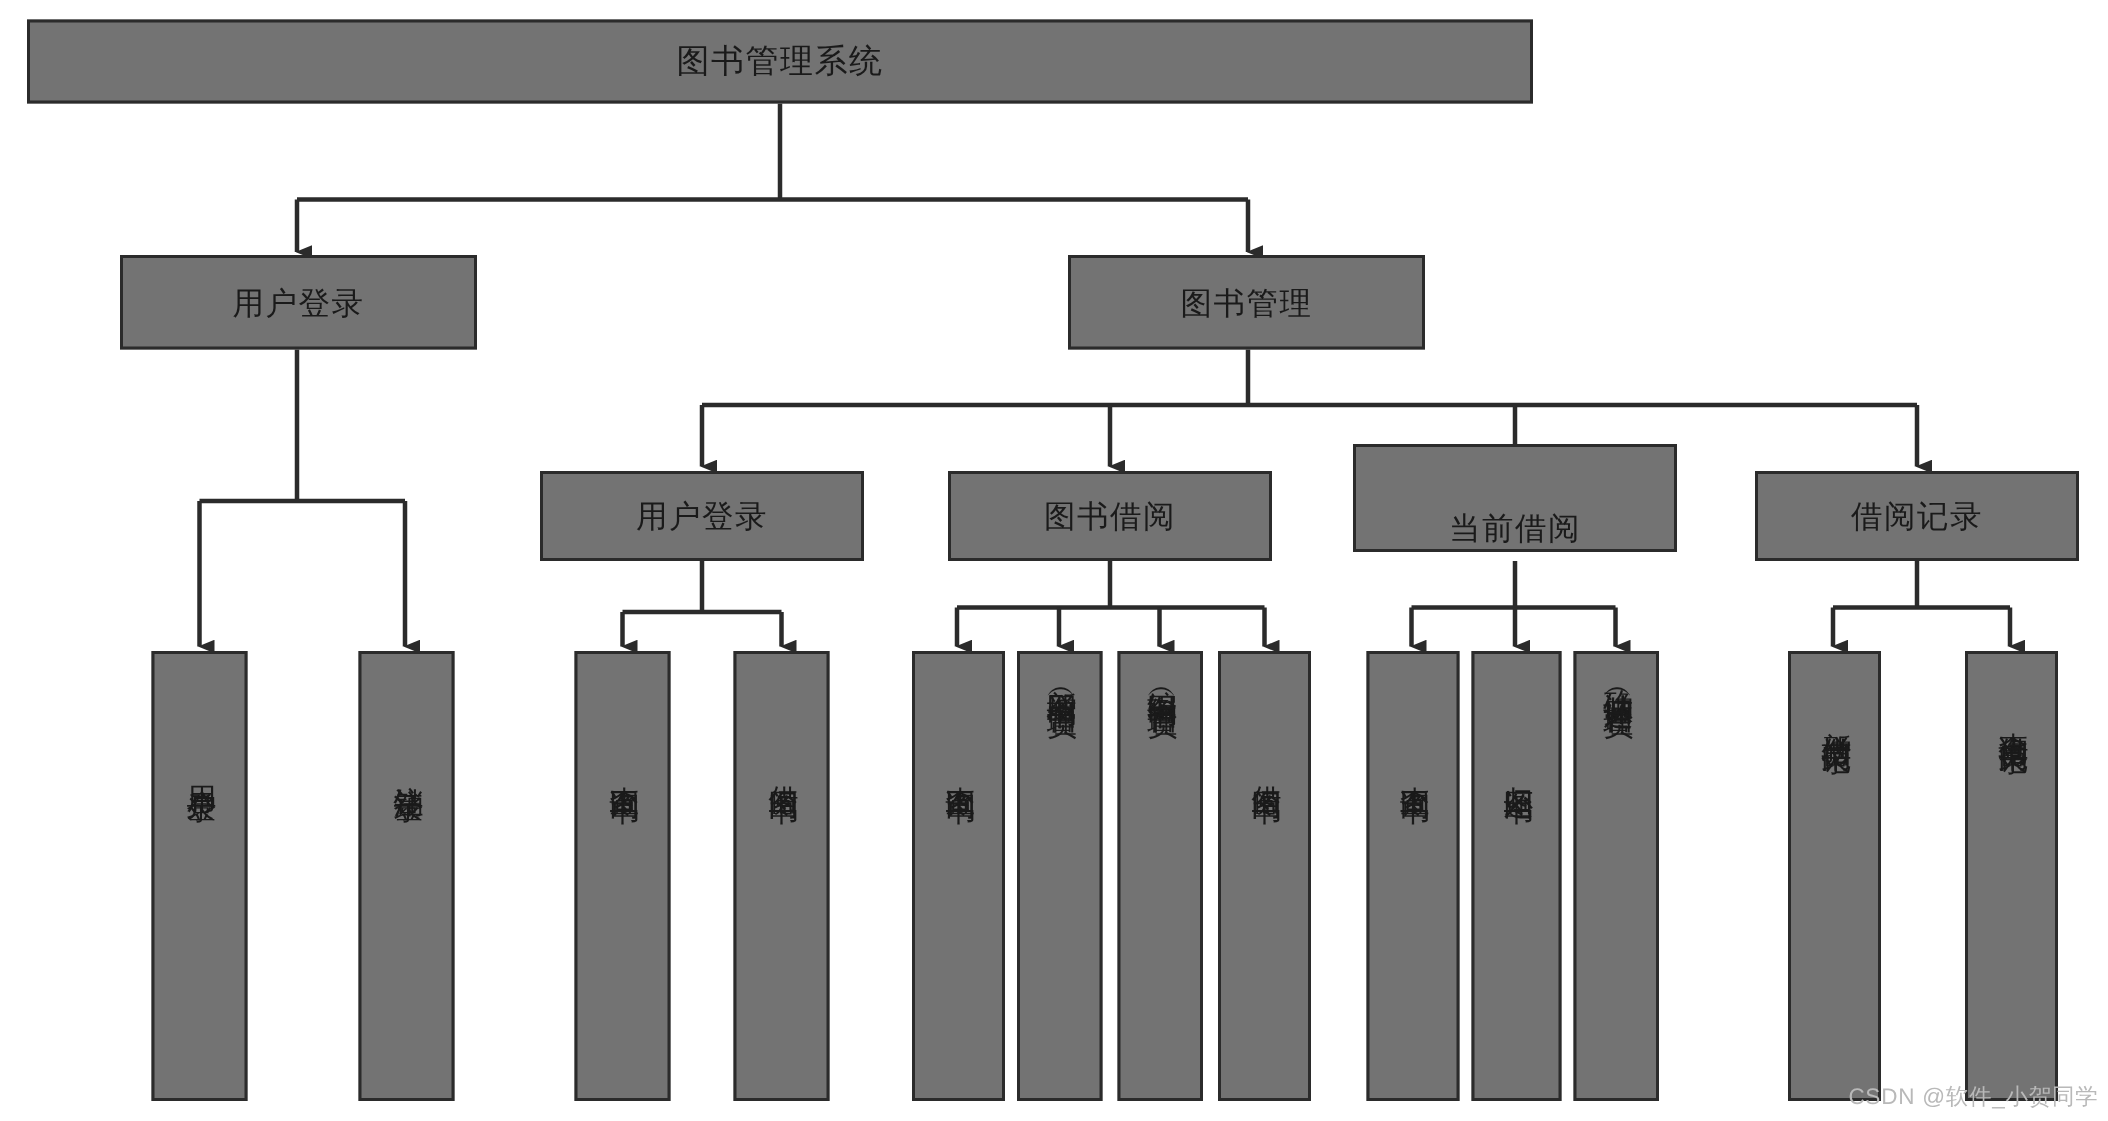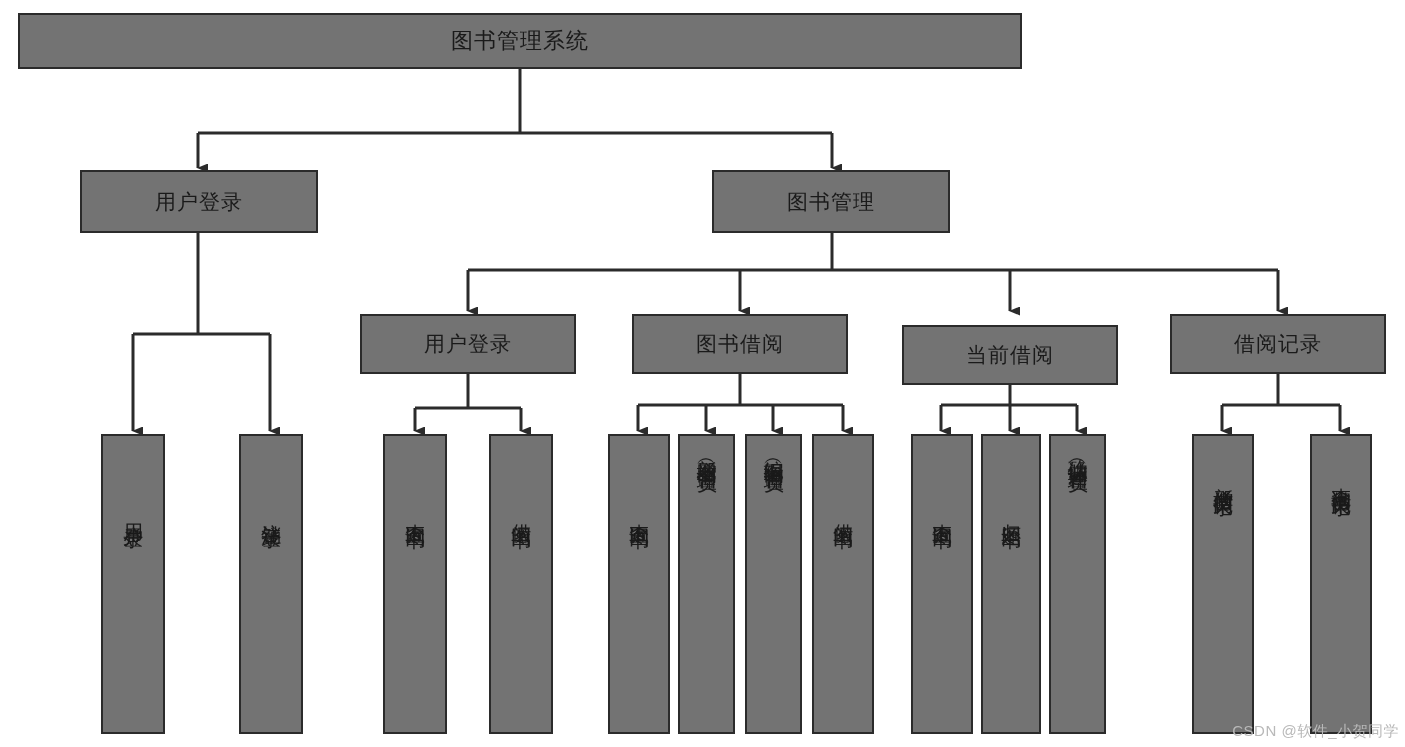--- a/index.html
+++ b/index.html
@@ -134,21 +134,21 @@
   <div class="node node-h" style="left:712px; top:170px; width:238px; height:63px;">
     <span>图书管理</span>
   </div>
 
   <div class="node node-h" style="left:360px; top:314px; width:216px; height:60px;">
     <span>用户登录</span>
   </div>
   <div class="node node-h" style="left:632px; top:314px; width:216px; height:60px;">
     <span>图书借阅</span>
   </div>
-  <div class="node node-h" style="left:902px; top:325px; width:216px; height:60px;">
+  <div class="node node-h" style="left:902px; top:296px; width:216px; height:72px;align-items:flex-end;">
     <span>当前借阅</span>
   </div>
   <div class="node node-h" style="left:1170px; top:314px; width:216px; height:60px;align-items:center;">
     <span>借阅记录</span>
   </div>
 
   <div class="node node-leaf" style="left:101px; top:434px; width:64px; height:300px; padding-top:72px;">
     <span class="leaf-label">用户登录</span>
   </div>
   <div class="node node-leaf" style="left:239px; top:434px; width:64px; height:300px; padding-top:72px;">

